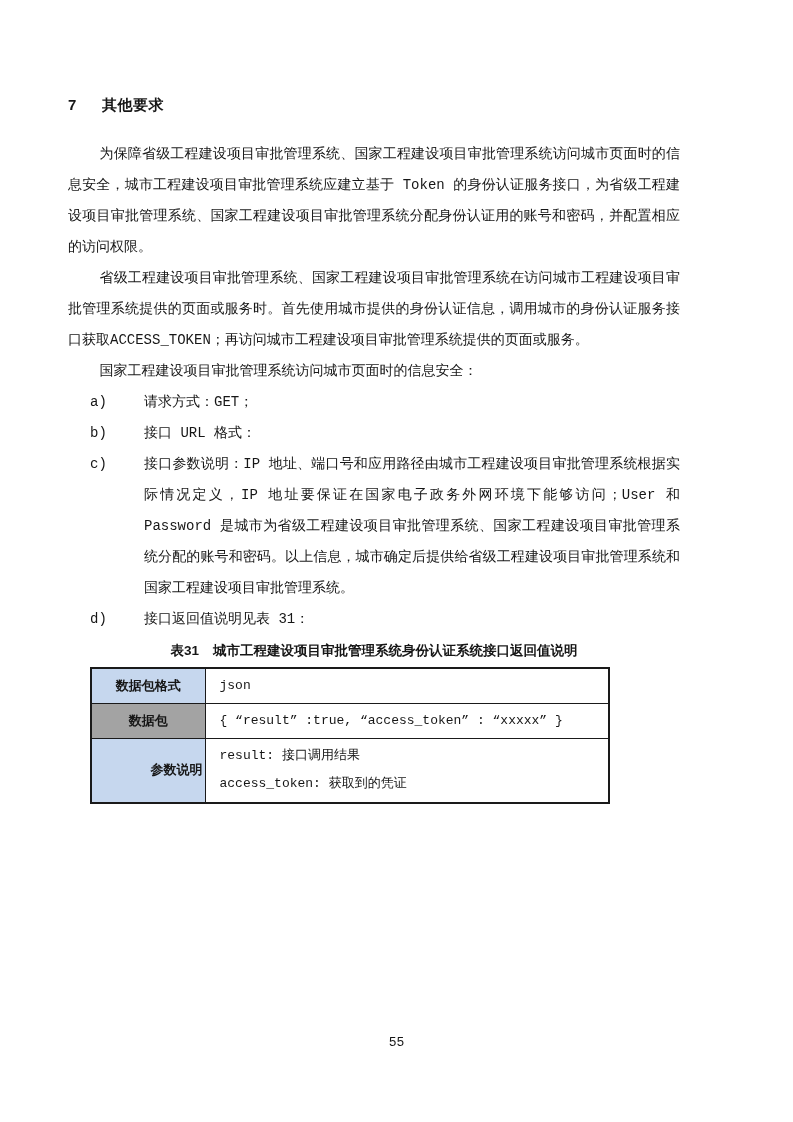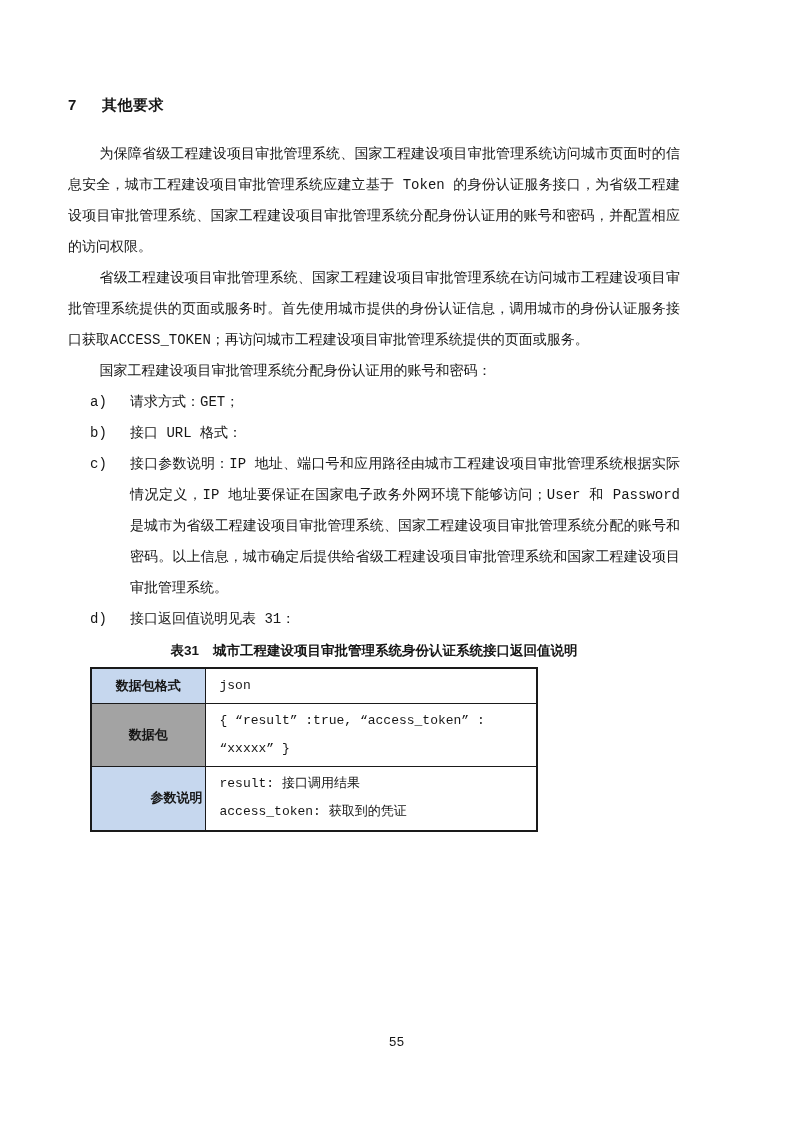--- a/index.html
+++ b/index.html
@@ -32,37 +32,37 @@
   .h2 .hnum { display:inline-block; min-width:38px; }
 
   .body-para {
     margin:0; line-height:31px;
     text-align:justify; text-justify:inter-ideograph;
     text-indent:2.25em;
   }
 
   .list-item { display:flex; margin-left:22px; line-height:31px; }
   .marker { flex:none; width:40px; }
-  .li-text { flex:1; text-align:justify; text-justify:inter-ideograph; }
+  .li-text { flex:1; text-align:justify; text-justify:inter-ideograph;margin-left:14px; }
 
   .url-line { margin-left:47px; line-height:31px; }
   .url-text { text-decoration:underline; text-underline-offset:3px; }
 
   .caption {
     font-family:"Liberation Sans",sans-serif;
     font-weight:bold; font-size:13.5px;
     line-height:31px; text-align:center;
     margin:0 0 1px 0;
   }
   .caption .cap-label { margin-right:14px; }
 
   table.rtable {
     border-collapse:collapse;
     margin-left:22px;
-    width:448px;
+    width:520px;
     table-layout:fixed;
     border:2px solid #1a1a1a;
   }
   table.rtable td {
     border:1px solid #1a1a1a;
     vertical-align:middle;
     box-sizing:border-box;
   }
   td.row-label {
     width:114px;
@@ -93,21 +93,21 @@
 <div class="page">
   <div class="content">
 
     <div class="h1"><span class="hnum">7</span><span>其他要求</span></div>
 
 
     <p class="body-para">为保障省级工程建设项目审批管理系统、国家工程建设项目审批管理系统访问城市页面时的信息安全，城市工程建设项目审批管理系统应建立基于 Token 的身份认证服务接口，为省级工程建设项目审批管理系统、国家工程建设项目审批管理系统分配身份认证用的账号和密码，并配置相应的访问权限。</p>
 
     <p class="body-para">省级工程建设项目审批管理系统、国家工程建设项目审批管理系统在访问城市工程建设项目审批管理系统提供的页面或服务时。首先使用城市提供的身份认证信息，调用城市的身份认证服务接口获取ACCESS_TOKEN；再访问城市工程建设项目审批管理系统提供的页面或服务。</p>
 
-    <p class="body-para">国家工程建设项目审批管理系统分配身份认证用的账号和密码：</p>
+    <p class="body-para">国家工程建设项目审批管理系统访问城市页面时的信息安全：</p>
 
     <div class="list">
 
       <div class="list-item">
         <span class="marker">a)</span>
         <span class="li-text">请求方式：GET；</span>
       </div>
 
       <div class="list-item">
         <span class="marker">b)</span>

